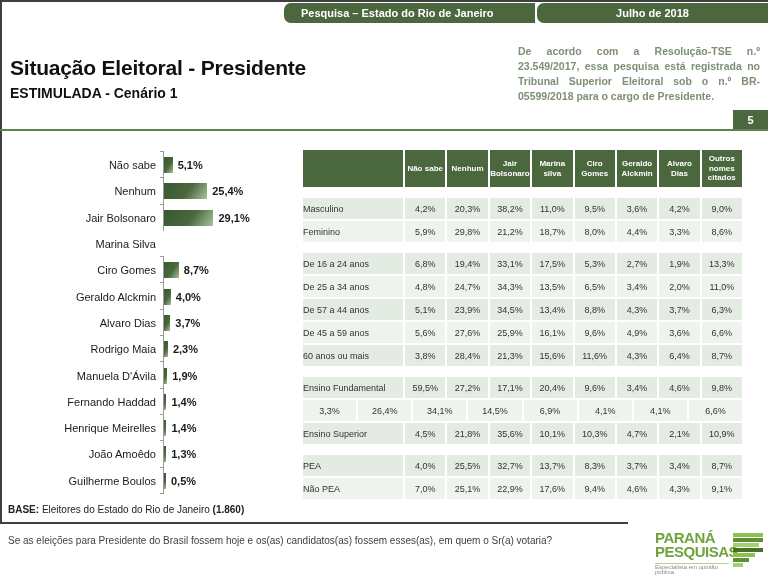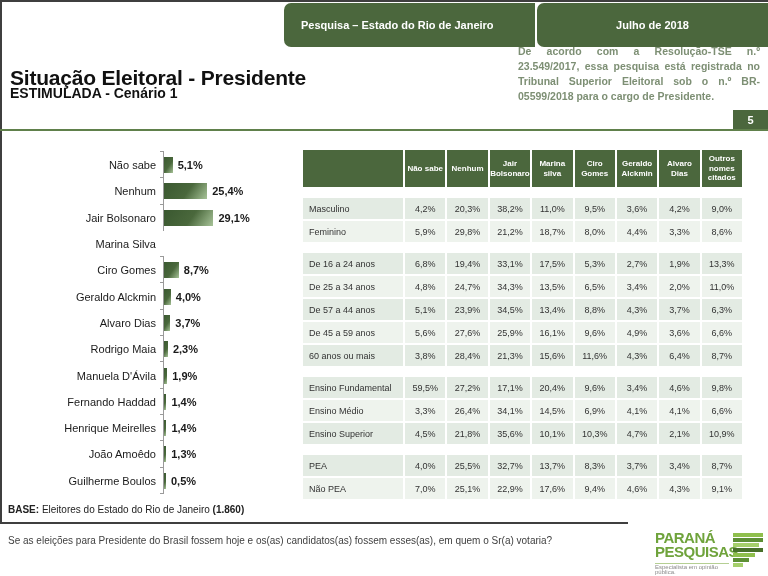--- a/index.html
+++ b/index.html
@@ -9,26 +9,26 @@
     -webkit-font-smoothing:antialiased;
   }
   .abs{position:absolute;}
 
   
   .border-top{left:0;top:0;width:768px;height:2px;background:#3f3f3f;}
   .border-left{left:0;top:0;width:2px;height:523px;background:#3f3f3f;}
   .border-bottom{left:0;top:522px;width:628px;height:2px;background:#3f3f3f;}
 
   
-  .hdr-seg{top:3px;height:44px;background:#4b673d;color:#fff;font-size:11px;font-weight:bold;
+  .hdr-seg{top:3px;height:20px;background:#4b673d;color:#fff;font-size:11px;font-weight:bold;
     display:flex;align-items:center;border-radius:7px 0 0 7px;}
   .hdr-left{left:284px;width:251px;padding-left:17px;box-sizing:border-box;}
   .hdr-right{left:537px;width:231px;justify-content:center;}
 
-  .title{left:10px;top:56px;font-size:21px;font-weight:bold;color:#111;letter-spacing:-0.2px;margin-top:10px;}
+  .title{left:10px;top:56px;font-size:21px;font-weight:bold;color:#111;letter-spacing:-0.2px;}
   .subtitle{left:10px;top:85px;font-size:14px;font-weight:bold;color:#111;}
 
   .tse-note{left:518px;top:44px;width:242px;font-size:10.5px;font-weight:bold;color:#7d8f74;
     text-align:justify;line-height:1.42;}
 
   .page-num{left:733px;top:110px;width:35px;height:19px;background:#4b673d;color:#fff;
     font-size:11px;font-weight:bold;display:flex;align-items:center;justify-content:center;}
   .divider{left:0;top:129px;width:768px;height:2px;background:#60804b;}
 
   
@@ -42,21 +42,21 @@
   .c-bar{height:16px;background:linear-gradient(to bottom left,#3c5a32 35%,#54714427 60%,#a7c398 100%),#46653a;
     background:linear-gradient(125deg,#3a5830 0%,#4a683c 55%,#a7c398 100%);flex:none;}
   .c-val{font-size:11px;font-weight:bold;color:#1a1a1a;margin-left:5px;white-space:nowrap;}
 
   
   .tbl{left:303px;top:150px;width:455px;}
   .t-row{display:flex;margin-bottom:2px;}
   .t-cell{flex:1;margin-right:2px;display:flex;align-items:center;justify-content:center;
     font-size:9px;color:#333;background:#e3ebe3;height:21px;text-align:center;}
   .t-cell:last-child{margin-right:16px;}
-  .t-label{flex:none;width:100px;justify-content:flex-start;padding-left:6px;box-sizing:border-box;text-align:left;}
+  .t-label{flex:none;width:100px;justify-content:flex-start;box-sizing:border-box;text-align:left;}
   .t-head .t-cell{background:#4b673d;color:#fff;font-weight:bold;font-size:8px;height:37px;line-height:1.2;}
   .t-row.alt .t-cell{background:#eef3ed;}
   .t-group{margin-top:11px;}
 
   
   .base-note{left:8px;top:504px;font-size:10px;color:#222;}
   .base-note b{font-weight:bold;}
   .question{left:8px;top:535px;width:600px;font-size:10px;color:#3f3f3f;}
 
   
@@ -286,21 +286,20 @@
         <div class="t-cell">59,5%</div>
         <div class="t-cell">27,2%</div>
         <div class="t-cell">17,1%</div>
         <div class="t-cell">20,4%</div>
         <div class="t-cell">9,6%</div>
         <div class="t-cell">3,4%</div>
         <div class="t-cell">4,6%</div>
         <div class="t-cell">9,8%</div>
       </div>
       <div class="t-row alt">
-        <div class="t-cell t-label">Ensino Médio</div>
         <div class="t-cell">3,3%</div>
         <div class="t-cell">26,4%</div>
         <div class="t-cell">34,1%</div>
         <div class="t-cell">14,5%</div>
         <div class="t-cell">6,9%</div>
         <div class="t-cell">4,1%</div>
         <div class="t-cell">4,1%</div>
         <div class="t-cell">6,6%</div>
       </div>
       <div class="t-row">

